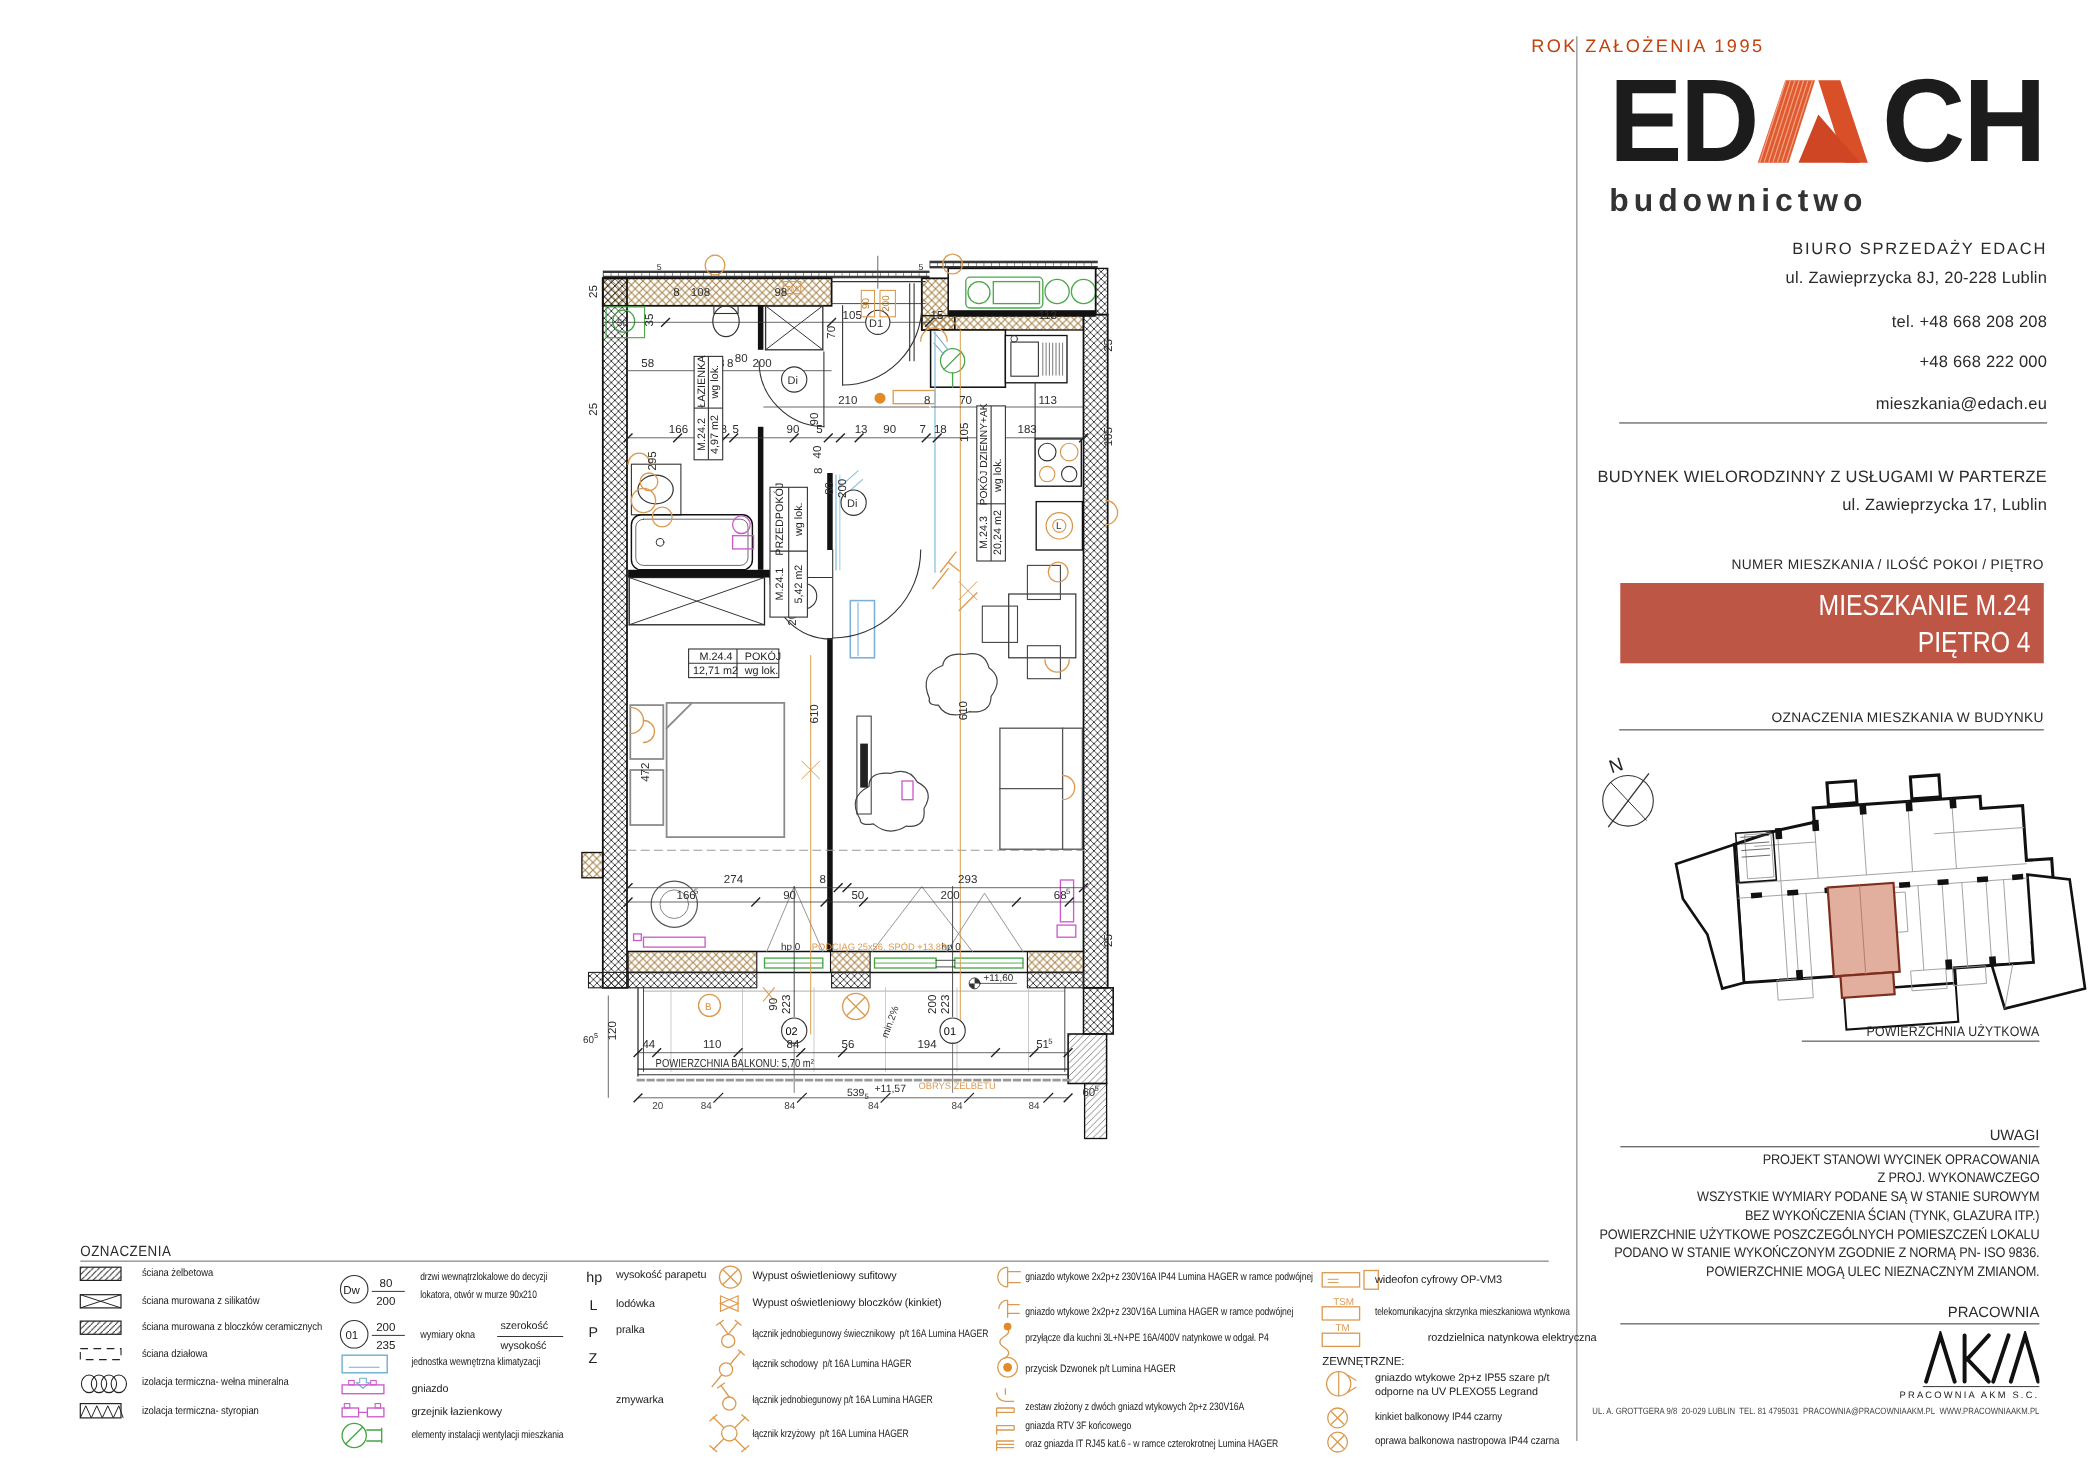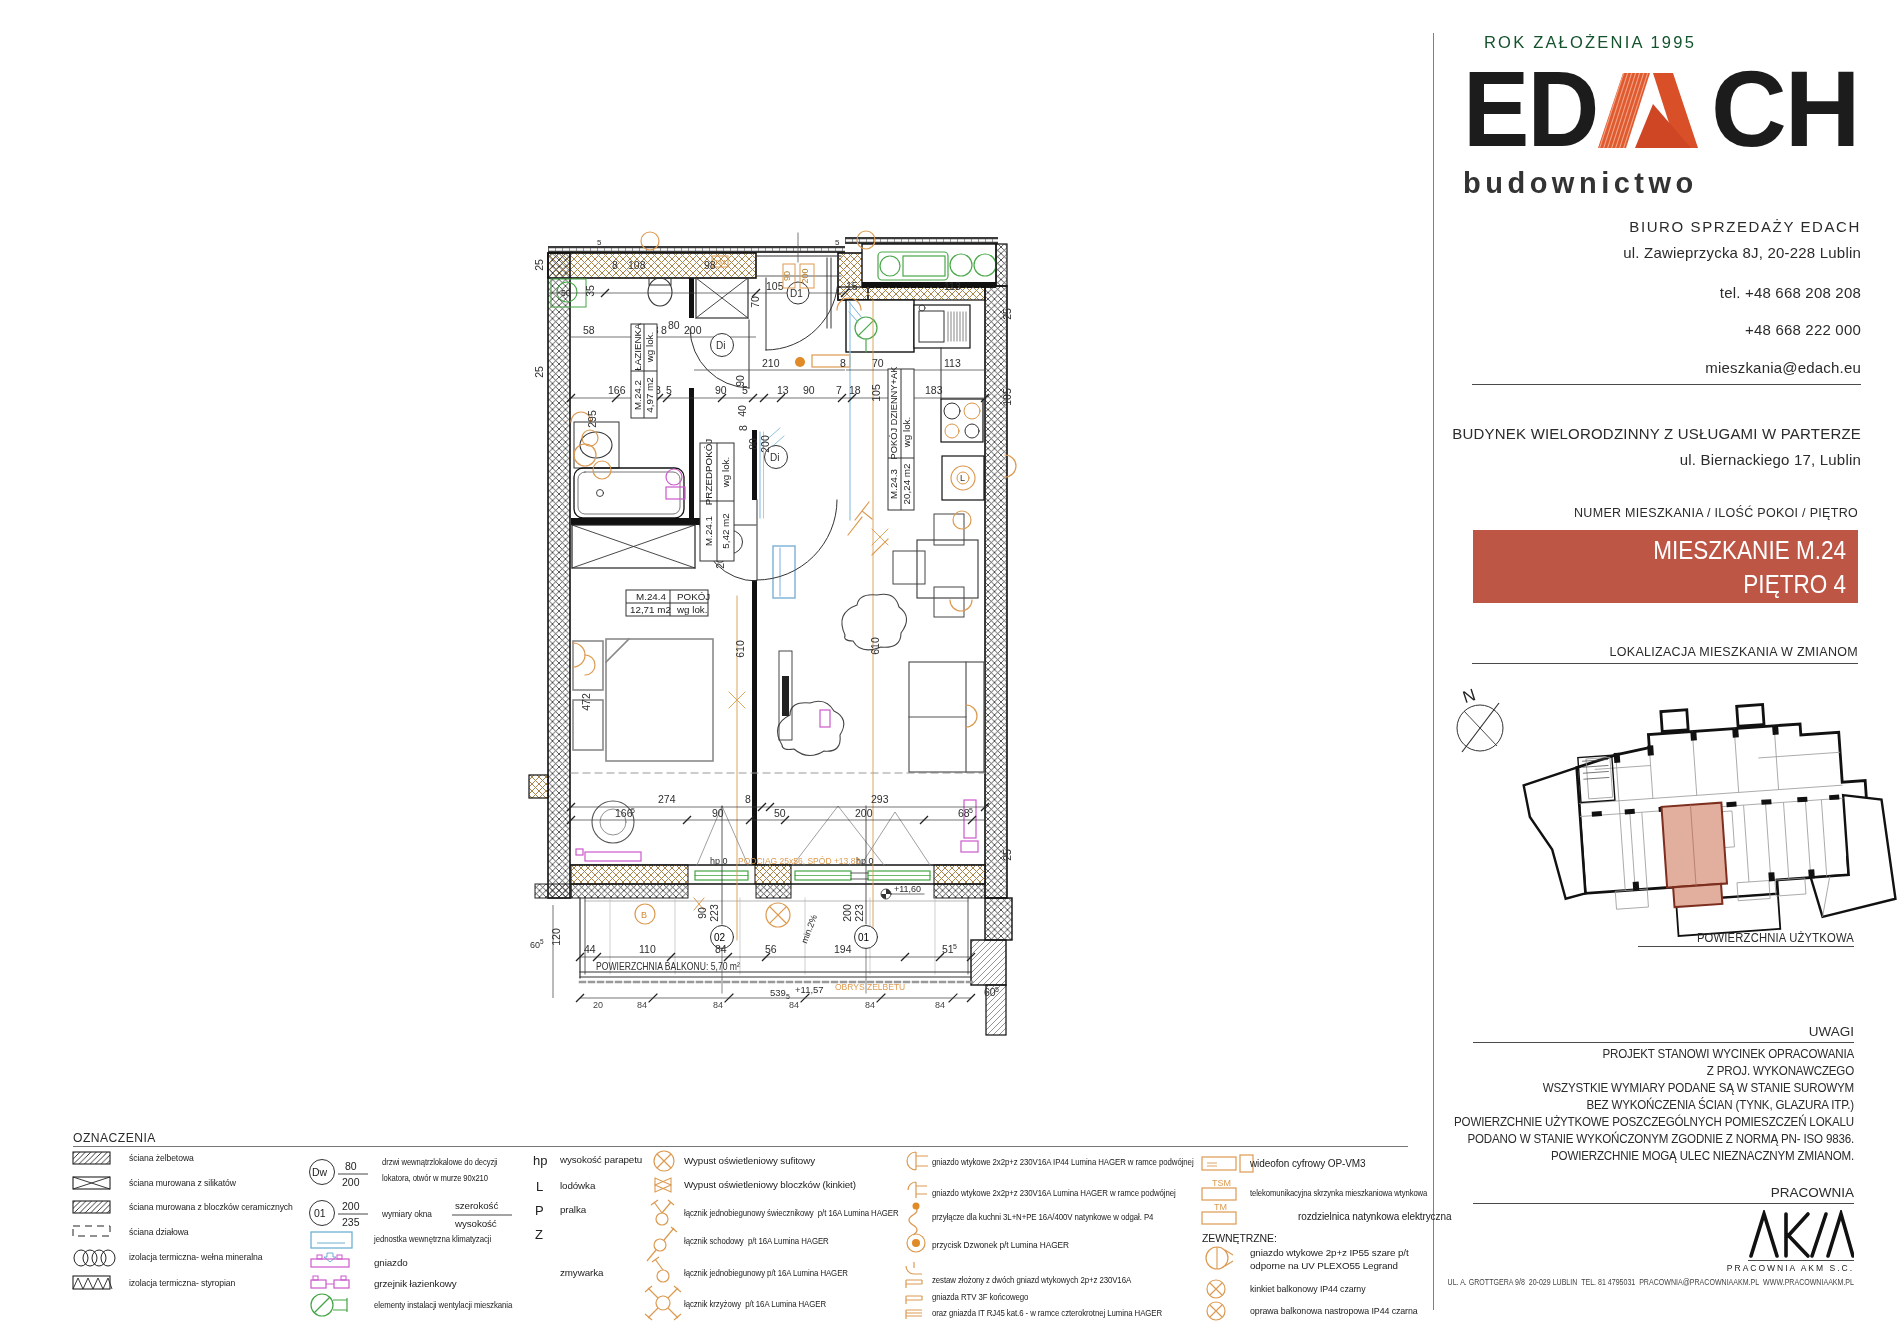--- a/index.html
+++ b/index.html
@@ -654,21 +654,21 @@
 <path d="M1210,1283 L1222,1295 M1222,1283 L1210,1295"></path>
 <circle cx="1216" cy="1311" r="9"></circle>
 <path d="M1210,1305 L1222,1317 M1222,1305 L1210,1317"></path>
 </g>
 <text x="1212" y="1186" font-size="9" fill="#dc9a50">TSM</text>
 <text x="1214" y="1210" font-size="9" fill="#dc9a50">TM</text>
 </g>
 </svg>
 
 <div id="vline"></div>
-<div class="abs" style="left:1484px;top:33px;font-size:16.5px;letter-spacing:2.2px;color:#14532d;">ROK ZAŁOŻENIA 1995</div>
+<div class="abs" style="left:1392px;top:33px;font-size:16.5px;letter-spacing:2.2px;color:#c2410c;">ROK ZAŁOŻENIA 1995</div>
 
 <div class="abs" style="left:1463px;top:47px;font-size:107px;font-weight:bold;color:#1c1c1c;transform:scaleX(0.93);transform-origin:0 0;letter-spacing:-2px;">ED</div>
 <div class="abs" style="left:1711px;top:47px;font-size:107px;font-weight:bold;color:#1c1c1c;transform:scaleX(0.98);transform-origin:0 0;letter-spacing:-2px;">CH</div>
 <div class="abs" style="left:1595px;top:70px;width:106px;height:86px;">
 <svg width="106" height="86" viewBox="0 0 106 86">
 <defs>
           <clipPath id="lband">
             <path d="M3,78 L28,3 L55,3 L31,78 Z"></path>
           </clipPath>
         </defs>
@@ -690,28 +690,28 @@
 </div>
 <div class="abs" style="left:1463px;top:167px;font-size:29px;letter-spacing:4.5px;color:#333;font-weight:bold;">budownictwo</div>
 
 <div class="abs r small" style="left:1500px;top:218px;width:361px;letter-spacing:1.6px;">BIURO SPRZEDAŻY EDACH</div>
 <div class="abs r small" style="left:1500px;top:244px;width:361px;">ul. Zawieprzycka 8J, 20-228 Lublin</div>
 <div class="abs r small" style="left:1500px;top:284px;width:361px;">tel. +48 668 208 208</div>
 <div class="abs r small" style="left:1500px;top:321px;width:361px;">+48 668 222 000</div>
 <div class="abs r small" style="left:1500px;top:359px;width:361px;">mieszkania@edach.eu</div>
 <div class="hr" style="left:1472px;top:384px;width:389px;"></div>
 <div class="abs r small" style="left:1450px;top:425px;width:411px;">BUDYNEK WIELORODZINNY Z USŁUGAMI W PARTERZE</div>
-<div class="abs r small" style="left:1500px;top:451px;width:361px;">ul. Biernackiego 17, Lublin</div>
+<div class="abs r small" style="left:1500px;top:451px;width:361px;">ul. Zawieprzycka 17, Lublin</div>
 
 <div class="abs r" style="left:1500px;top:506px;width:358px;font-size:12.5px;letter-spacing:0.3px;">NUMER MIESZKANIA / ILOŚĆ POKOI / PIĘTRO</div>
 <div class="abs" style="left:1473px;top:530px;width:385px;height:73px;background:#bd5644;"></div>
 <div class="abs r" style="left:1500px;top:535px;width:346px;font-size:26.5px;color:#fff;letter-spacing:0px;transform:scaleX(0.85);transform-origin:100% 0;">MIESZKANIE M.24</div>
 <div class="abs r" style="left:1500px;top:569px;width:346px;font-size:26.5px;color:#fff;letter-spacing:0px;transform:scaleX(0.85);transform-origin:100% 0;">PIĘTRO 4</div>
 
-<div class="abs r" style="left:1500px;top:645px;width:358px;font-size:12.5px;letter-spacing:0.3px;">LOKALIZACJA MIESZKANIA W ZMIANOM</div>
+<div class="abs r" style="left:1500px;top:645px;width:358px;font-size:12.5px;letter-spacing:0.3px;">OZNACZENIA MIESZKANIA W BUDYNKU</div>
 <div class="hr" style="left:1472px;top:663px;width:386px;"></div>
 
 <div class="abs r" style="left:1500px;top:931px;width:354px;font-size:12.5px;letter-spacing:0.2px;transform:scaleX(0.9);transform-origin:100% 0;">POWIERZCHNIA UŻYTKOWA</div>
 <div class="hr" style="left:1638px;top:946px;width:216px;"></div>
 
 <div class="abs r" style="left:1500px;top:1024px;width:354px;font-size:13.5px;">UWAGI</div>
 <div class="hr" style="left:1473px;top:1042px;width:381px;"></div>
 <div class="abs r note" style="left:1354px;top:1046px;width:500px;white-space:nowrap;transform:scaleX(0.92);transform-origin:100% 0;">PROJEKT STANOWI WYCINEK OPRACOWANIA<br>
 Z PROJ. WYKONAWCZEGO<br>
 WSZYSTKIE WYMIARY PODANE SĄ W STANIE SUROWYM<br>

